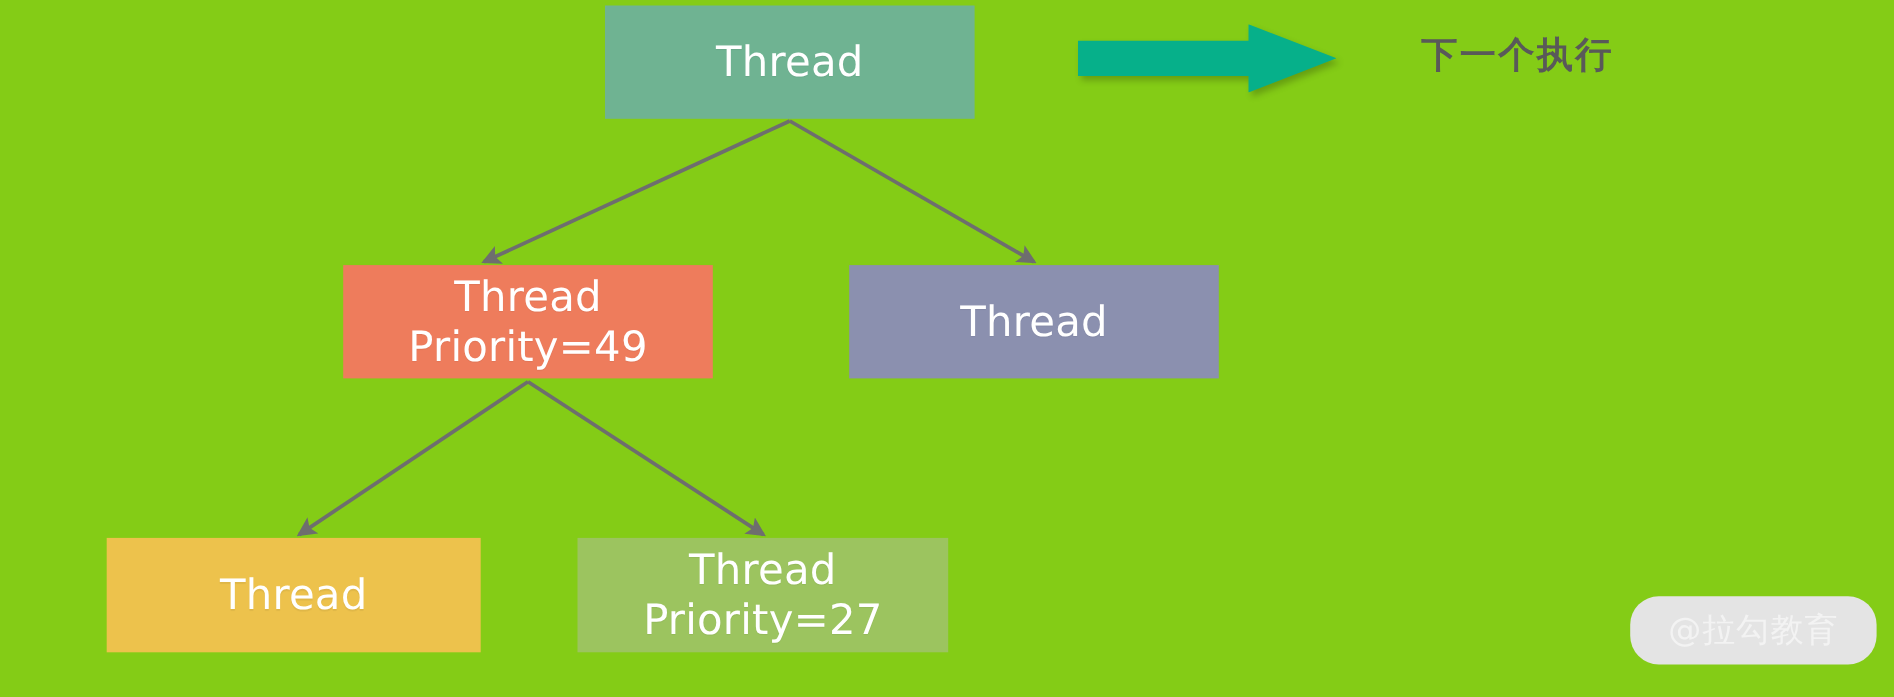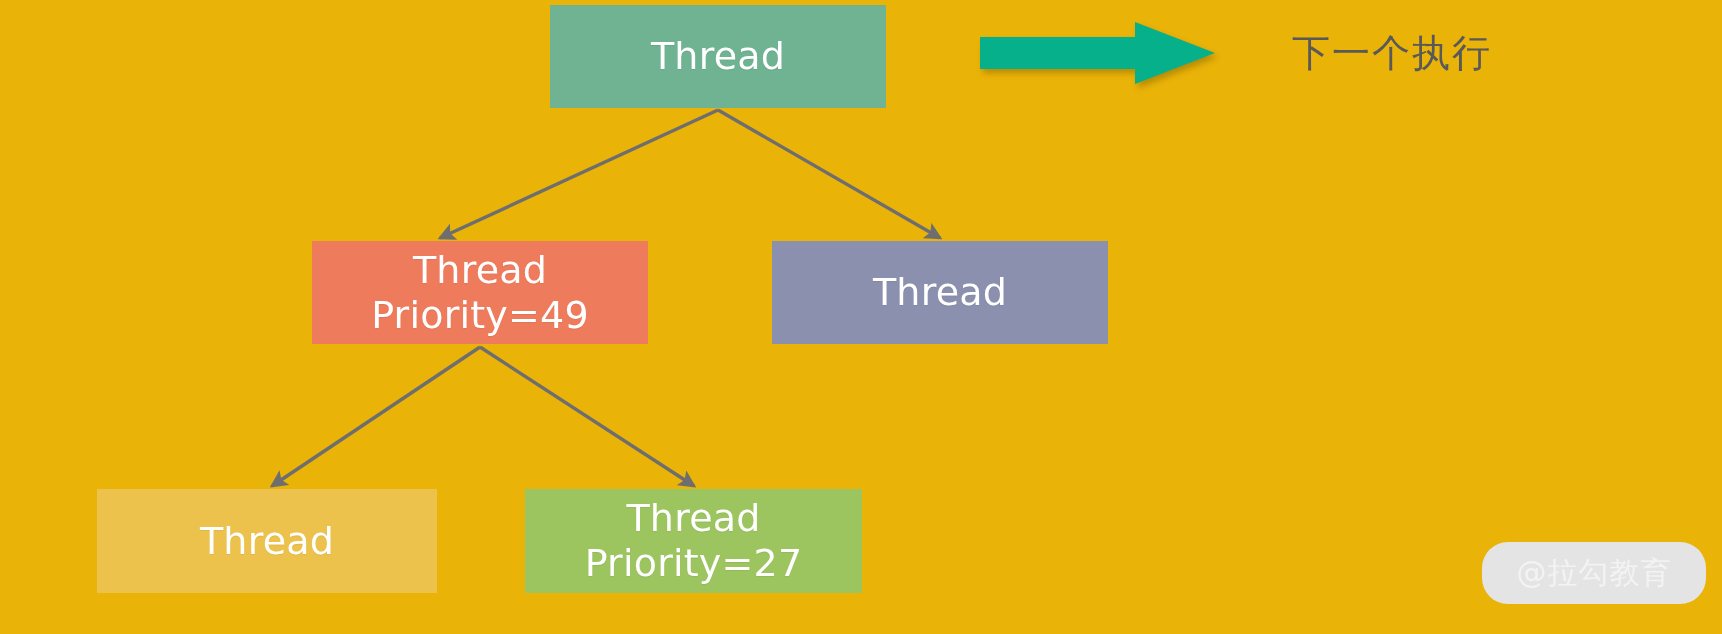--- a/index.html
+++ b/index.html
@@ -49,22 +49,22 @@
     white-space: nowrap;
   }
   
   #legend-arrow {
     position: absolute;
     filter: drop-shadow(3px 4px 3px rgba(0,0,0,0.22));
   }
   #legend-label {
     position: absolute;
     color: #595959;
-    font-size: 38px;
-    font-weight: normal;
+    font-size: 33px;
+    font-weight: bold;
     letter-spacing: 2px;
     white-space: nowrap;
     font-family: "DejaVu Sans", "Liberation Sans", sans-serif;
   }
   
   #watermark {
     position: absolute;
     display: flex;
     align-items: center;
     justify-content: center;
@@ -73,21 +73,21 @@
     color: #f3f3f3;
     font-size: 30px;
     letter-spacing: 1px;
     white-space: nowrap;
     user-select: none;
   }
 </style>
 </head>
 <body>
 
-<div id="canvas" style="background: #eab308;">
+<div id="canvas" style="background: #84cc16;">
 
   <svg id="connectors" viewBox="0 0 1722 634" xmlns="http://www.w3.org/2000/svg">
     <defs>
       <marker id="arrowhead" markerWidth="5.2" markerHeight="5.2" refX="4.4" refY="2.6" orient="auto" markerUnits="strokeWidth">
         <path d="M0,0 L5.2,2.6 L0,5.2 L1.1,2.6 z" fill="#6E6E6E"></path>
       </marker>
     </defs>
     <line x1="718" y1="110" x2="440" y2="238" stroke="#6E6E6E" stroke-width="3.4" marker-end="url(#arrowhead)"></line>
     <line x1="718" y1="110" x2="940" y2="238" stroke="#6E6E6E" stroke-width="3.4" marker-end="url(#arrowhead)"></line>
     <line x1="480" y1="347" x2="272" y2="486" stroke="#6E6E6E" stroke-width="3.4" marker-end="url(#arrowhead)"></line>

